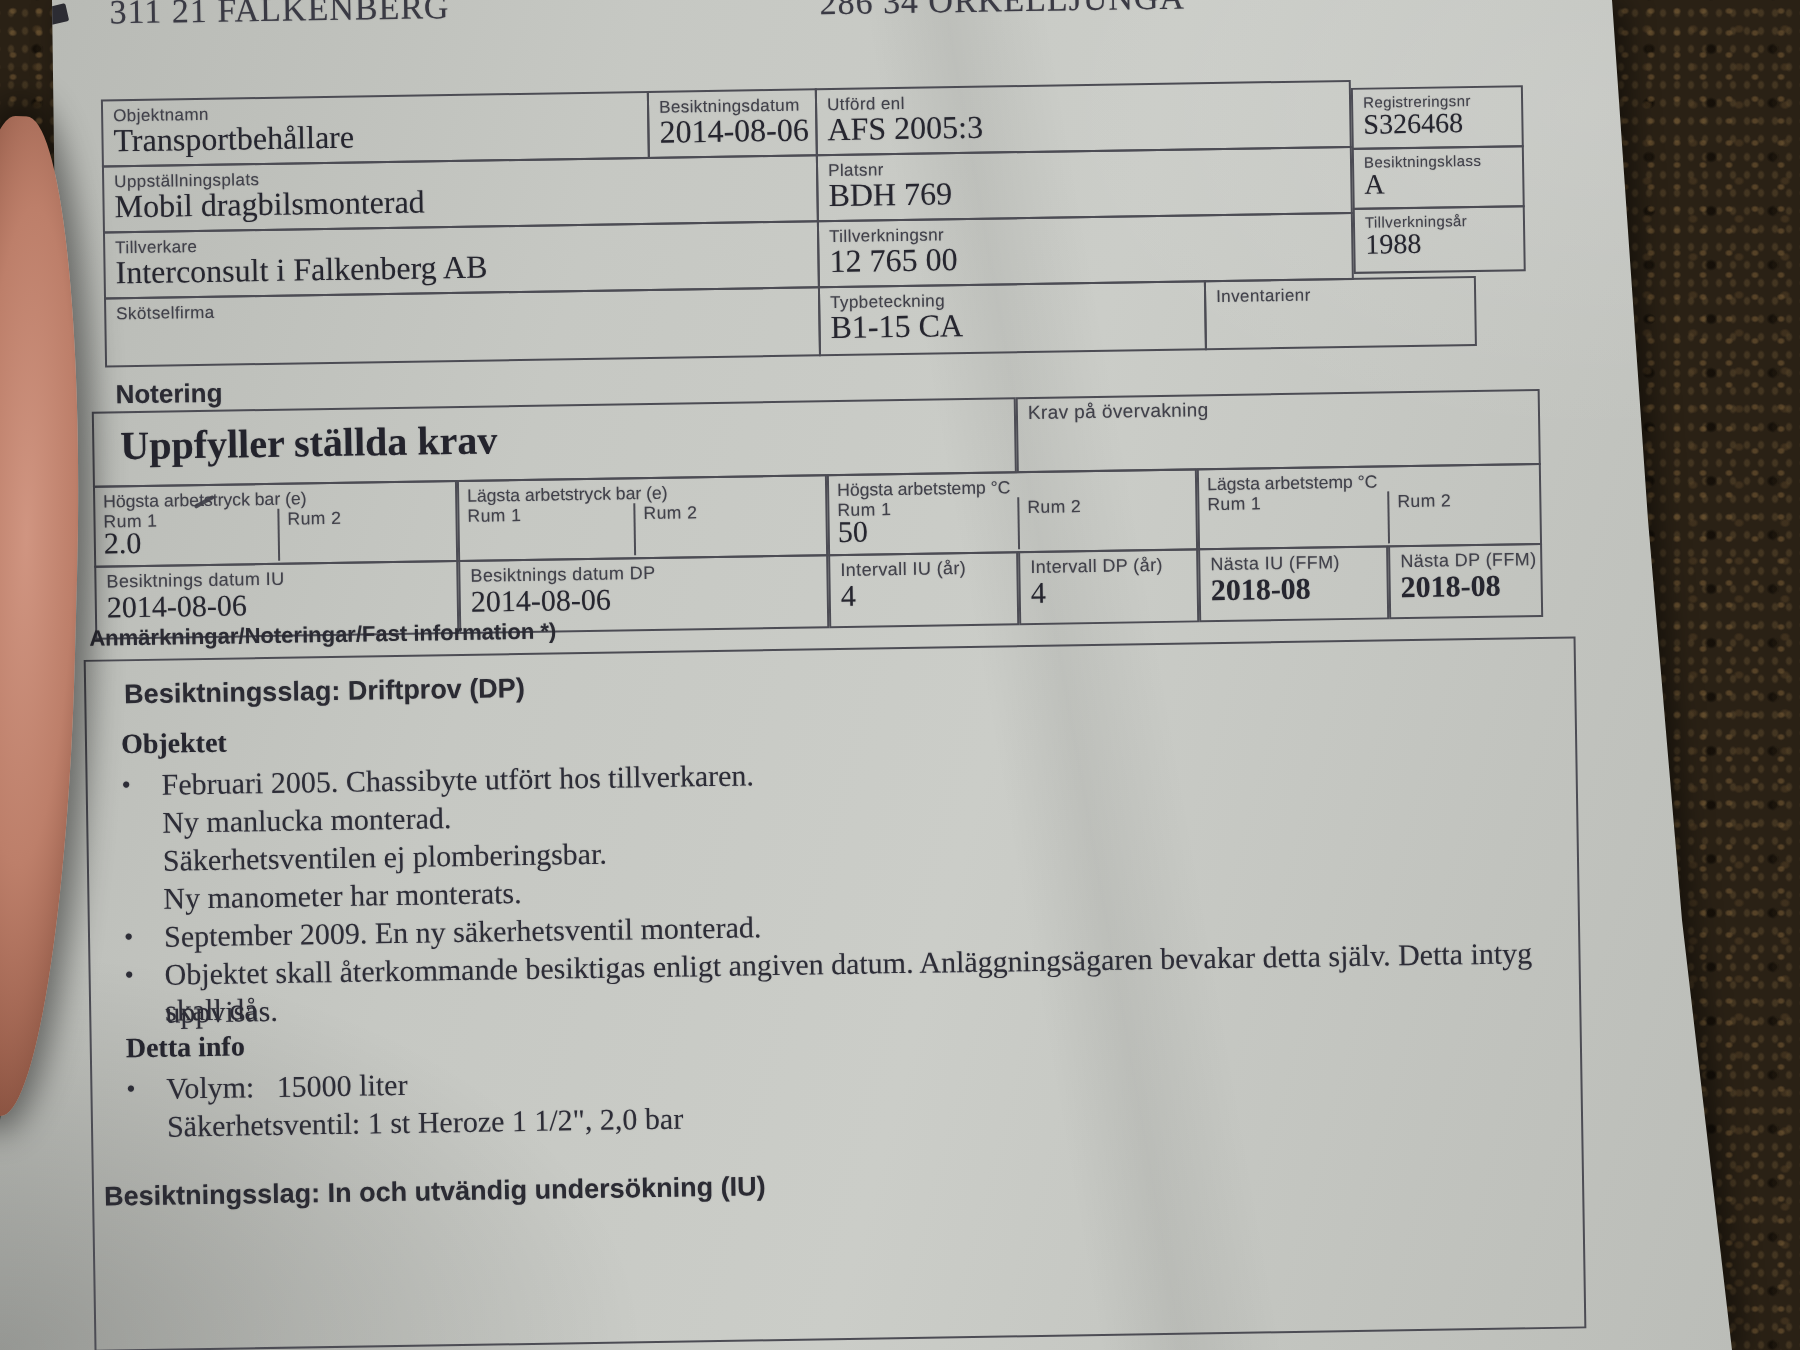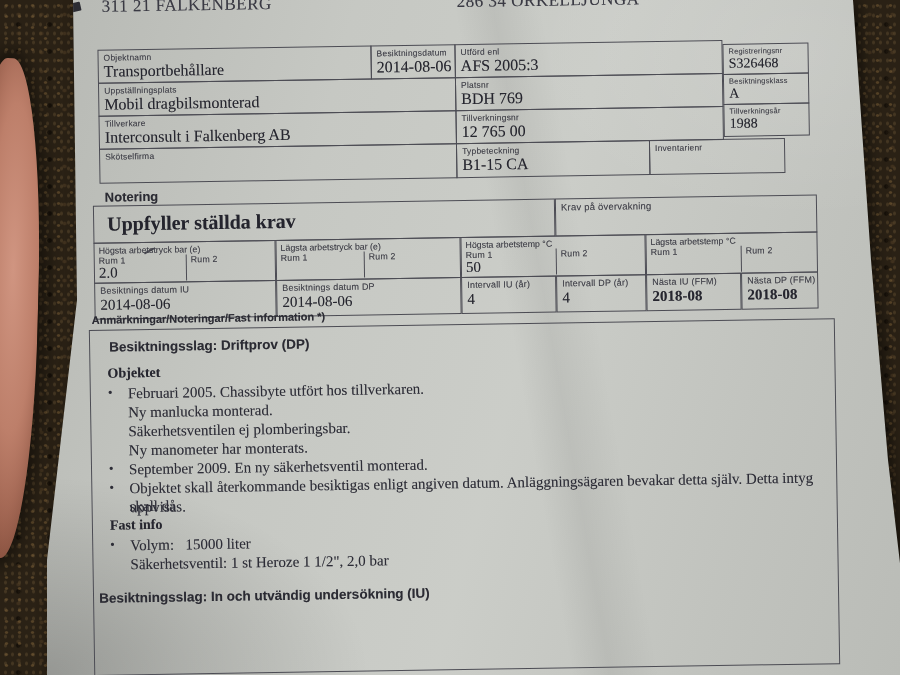--- a/index.html
+++ b/index.html
@@ -15,21 +15,21 @@
     background-size:13px 11px,23px 19px,31px 27px,7px 9px;
     background-position:0 0,7px 5px,3px 11px,2px 2px;}
   
   .paper-wrap{position:absolute;inset:0;filter:drop-shadow(5px 2px 7px rgba(0,0,0,.5));}
   .paper{position:absolute;inset:0;
     clip-path:polygon(26px 0,806px 0,824px 260px,841px 460px,866px 675px,0 675px,0 560px,30px 300px,26px 0);
     background:
       radial-gradient(520px 320px at 0% 100%, rgba(0,0,0,.22), transparent 62%),
       radial-gradient(420px 260px at 88% 8%, rgba(255,255,255,.10), transparent 65%),
       linear-gradient(80deg, transparent 54%, rgba(0,0,0,.06) 58%, transparent 63%),
-      linear-gradient(105deg,#b7b9b4 0%,#c6c8c3 30%,#cbcdc8 55%,#c1c3be 80%,#babcb7 100%); margin-left: 47px;}
+      linear-gradient(105deg,#b7b9b4 0%,#c6c8c3 30%,#cbcdc8 55%,#c1c3be 80%,#babcb7 100%);}
   .content{position:absolute;left:30px;top:0;width:780px;height:675px;
     transform:rotate(-0.9deg);transform-origin:390px 337px;
     color:#2e2e38;text-shadow:0 0 .6px rgba(40,40,50,.35);}
   
   .abs{position:absolute;}
   .addr{font-size:17px;color:#3a3a44;letter-spacing:.5px;white-space:nowrap;}
   .cell{position:absolute;border:1px solid #4c4c54;padding:2px 5px;box-sizing:border-box;overflow:hidden;}
   .lbl{display:block;font-family:"Liberation Sans",sans-serif;font-size:8.5px;color:#41414a;
        letter-spacing:.2px;white-space:nowrap;}
   .val{display:block;font-size:16px;line-height:18px;color:#26262f;white-space:nowrap;}
@@ -225,21 +225,21 @@
       <div class="ntitle" style="left:30px;top:360px;">Objektet</div>
 
       <div class="nline bullet" style="top:379px;">Februari 2005. Chassibyte utfört hos tillverkaren.</div>
       <div class="nline" style="top:398px;">Ny manlucka monterad.</div>
       <div class="nline" style="top:417px;">Säkerhetsventilen ej plomberingsbar.</div>
       <div class="nline" style="top:436px;">Ny manometer har monterats.</div>
       <div class="nline bullet" style="top:455px;">September 2009. En ny säkerhetsventil monterad.</div>
       <div class="nline bullet" style="top:474px;width:706px;">Objektet skall återkommande besiktigas enligt angiven datum. Anläggningsägaren bevakar detta själv. Detta intyg skall då</div>
       <div class="nline" style="top:493px;">uppvisas.</div>
 
-      <div class="ntitle" style="left:30px;top:512px;">Fast info</div>
+      <div class="ntitle" style="left:30px;top:512px;">Detta info</div>
       <div class="nline bullet" style="top:531px;">Volym:   15000 liter</div>
       <div class="nline" style="top:550px;">Säkerhetsventil: 1 st Heroze 1 1/2", 2,0 bar</div>
 
       <div class="bslag" style="left:18px;top:585px;">Besiktningsslag: In och utvändig undersökning (IU)</div>
 
     </div>
   </div>
   </div>
 
   <div class="finger"></div>

